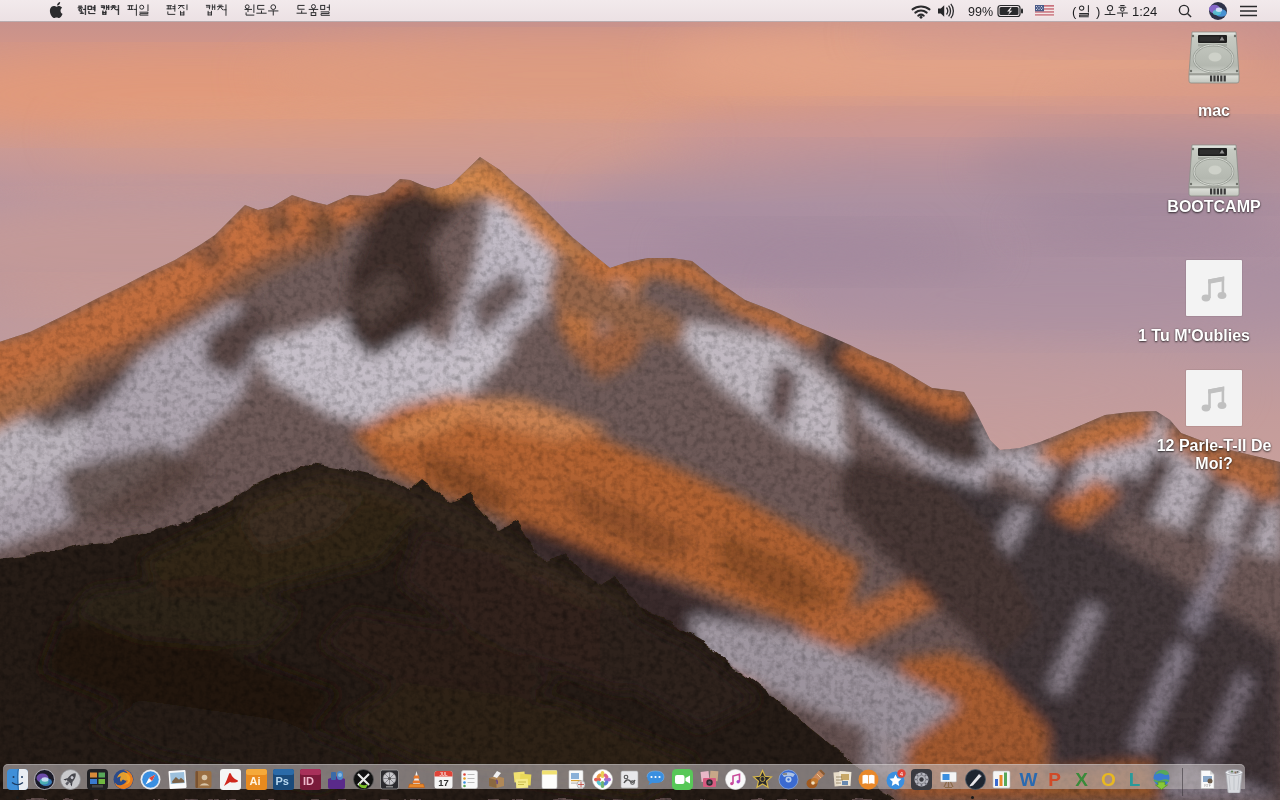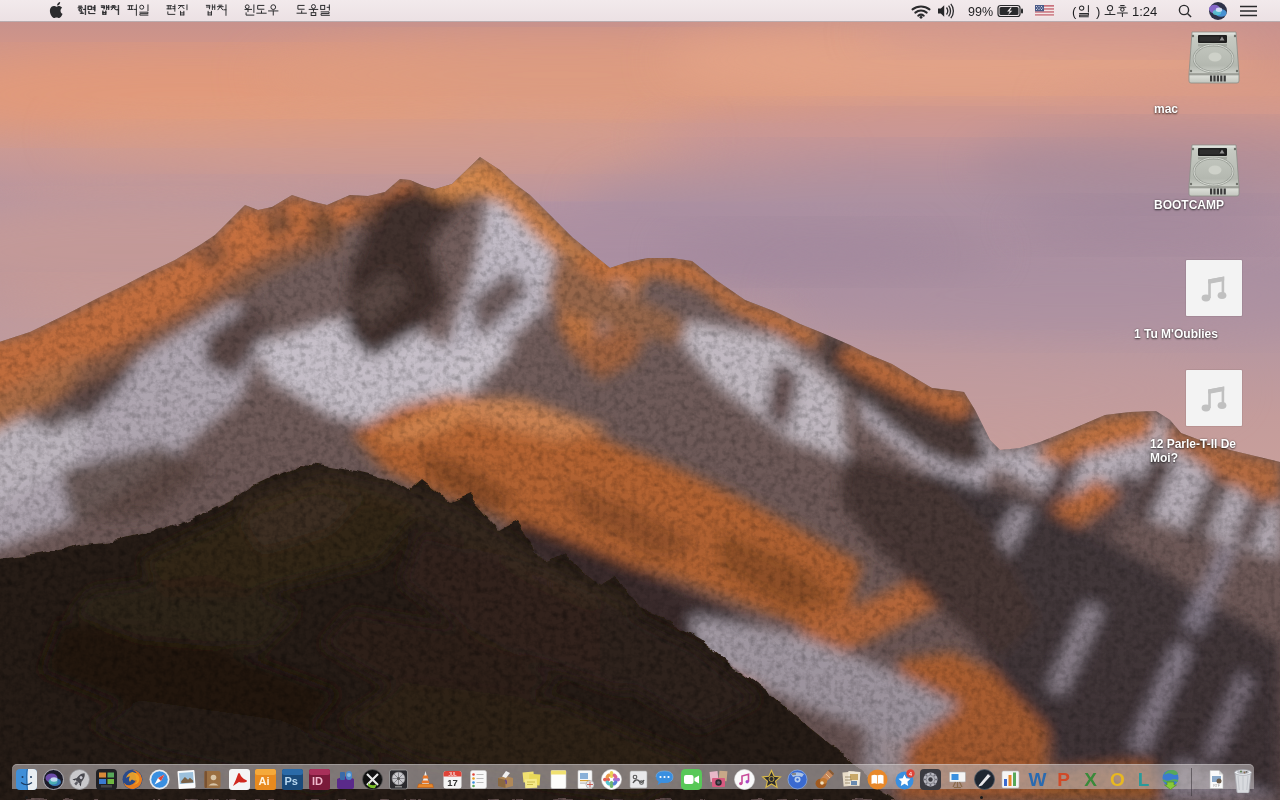--- a/index.html
+++ b/index.html
@@ -5,27 +5,27 @@
 html,body{margin:0;padding:0;width:1280px;height:800px;overflow:hidden;background:#000;
 font-family:"Liberation Sans",sans-serif;}
 #stage{position:relative;width:1280px;height:800px;overflow:hidden;}
 #wall{position:absolute;left:0;top:0;}
 
 #menubar{position:absolute;left:0;top:0;width:1280px;height:22px;
 background:linear-gradient(#f2eaec,#ece1e4);border-bottom:1px solid rgba(110,85,90,.42);
 box-sizing:border-box;padding-left:36px;}
 
 .dicon{position:absolute;}
-.dlabel{position:absolute;color:#fff;font-weight:bold;font-size:12px;
+.dlabel{position:absolute;color:#fff;font-weight:bold;font-size:16px;text-align:center;
 text-shadow:0 1px 2px rgba(0,0,0,.65), 0 0 2px rgba(0,0,0,.4);white-space:nowrap;}
 .micon{position:absolute;width:56px;height:56px;background:#f3f3f3;border-radius:1px;
 box-shadow:0 0 0 1px rgba(0,0,0,0.06);}
 .micon svg{position:absolute;left:13px;top:13px;}
 
-#dock{position:absolute;left:12px;top:764px;width:1242px;height:25px;
+#dock{position:absolute;left:3px;top:764px;width:1242px;height:25px;
 background:rgba(188,181,184,.60);border-radius:5px 5px 0 0;
 box-shadow:inset 0 1px 0 rgba(255,255,255,.25);}
 .di{position:absolute;top:5px;width:21px;height:21px;}
 </style>
 </head>
 <body>
 <div id="stage">
 <svg id="wall" width="1280" height="800" viewBox="0 0 1280 800">
 <defs>
 <linearGradient id="sky" x1="0" y1="0" x2="0" y2="1">

